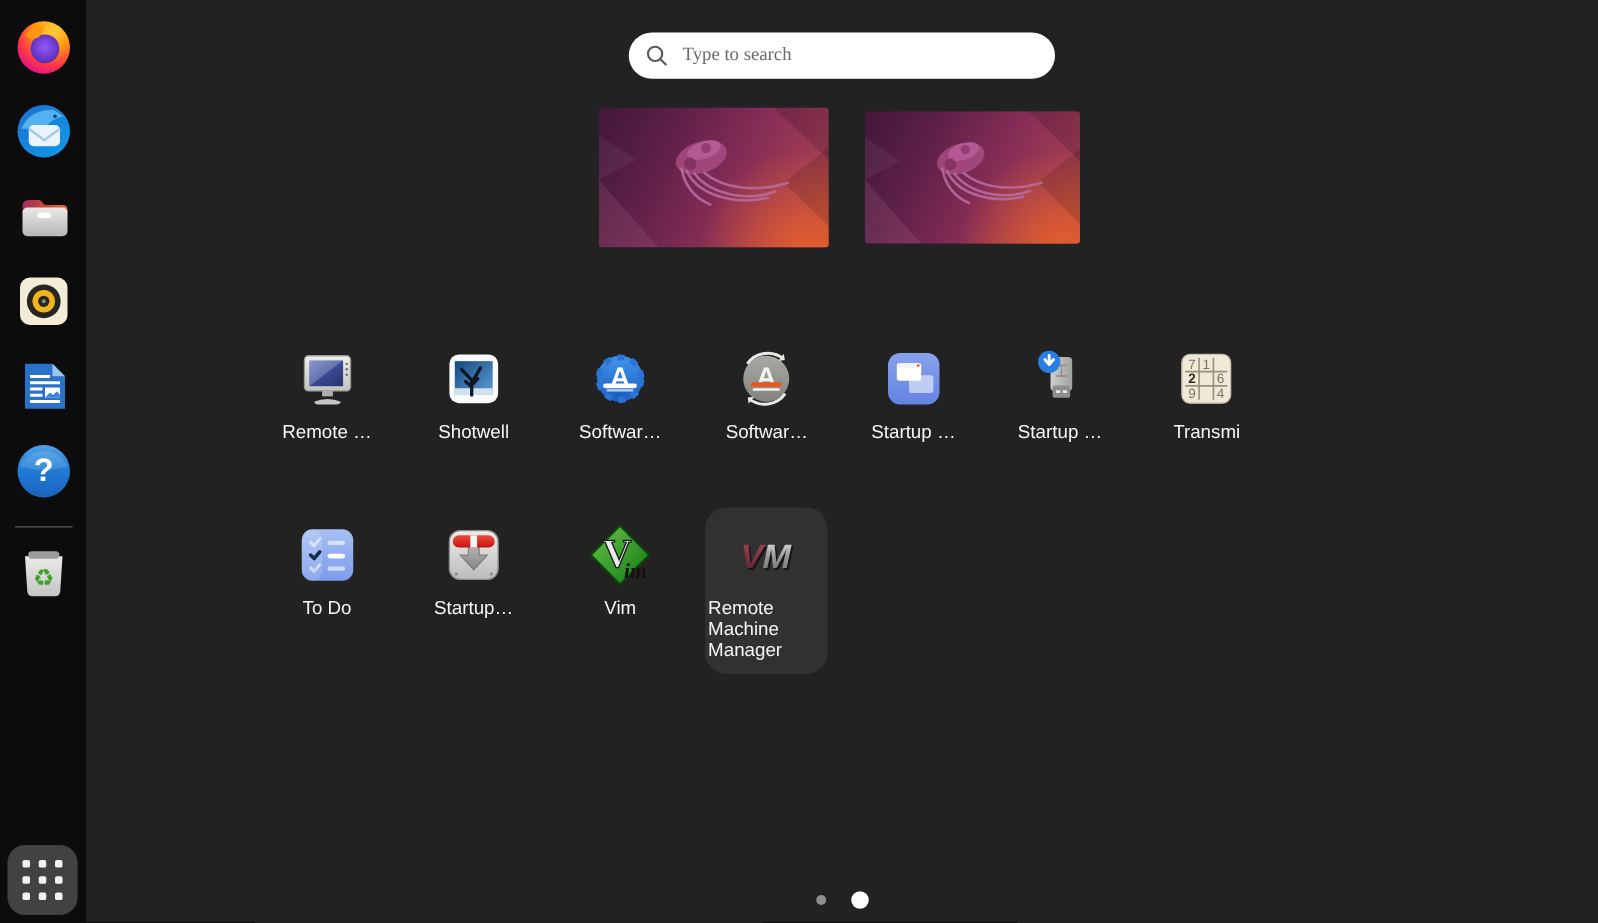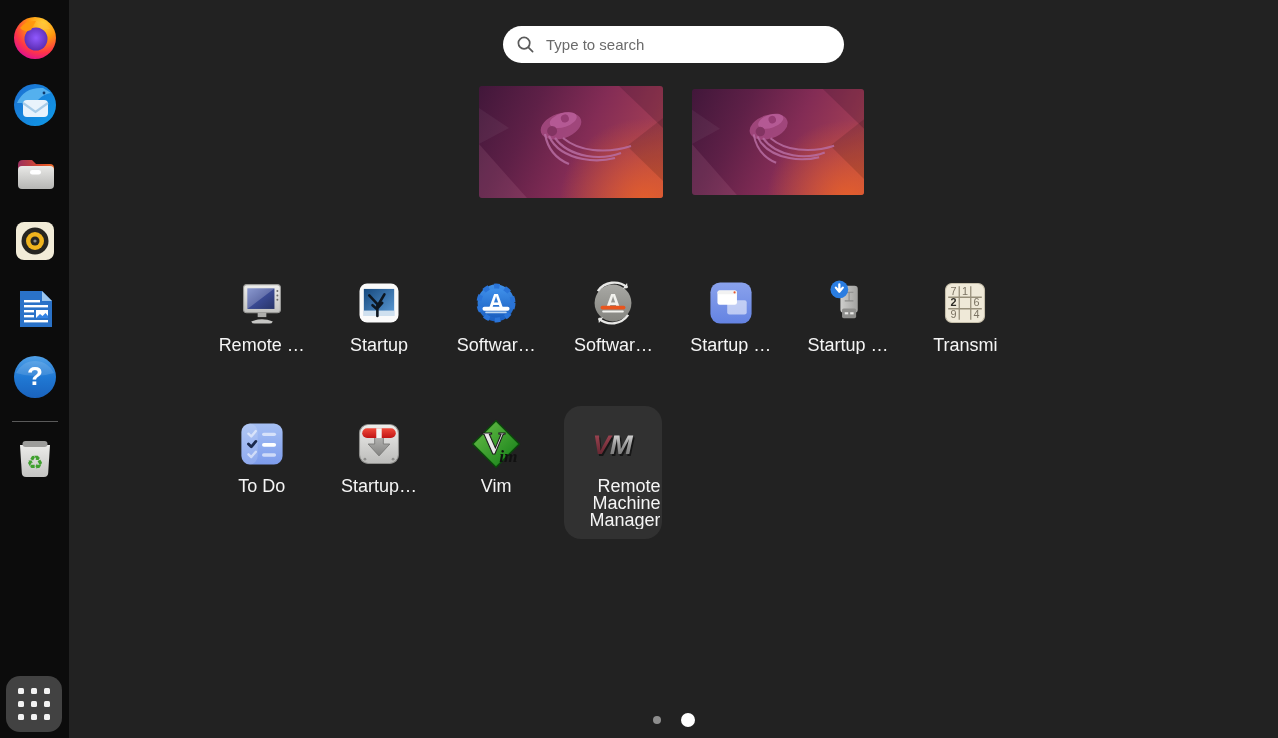--- a/index.html
+++ b/index.html
@@ -18,21 +18,21 @@
     background:#424242;border:none;cursor:pointer;display:grid;place-items:center;
   }
   .show-apps-grid{display:grid;grid-template-columns:repeat(3,6px);grid-template-rows:repeat(3,6px);gap:7px;}
   .show-apps-grid i{width:6px;height:6px;background:#f2f2f2;border-radius:1.5px;display:block;}
   
   .search-bar{
     position:absolute;left:503px;top:26px;width:341px;height:37px;background:#ffffff;
     border-radius:19px;display:flex;align-items:center;padding:0 8px 0 13px;box-sizing:border-box;
   }
   .search-bar svg{flex:0 0 auto;margin-right:9px;}
-  .search-input{flex:1;border:none;outline:none;background:transparent;font-size:15px;color:#6d28d9;font-family:Liberation Sans, sans-serif;}
+  .search-input{flex:1;border:none;outline:none;background:transparent;font-size:15px;color:#6d28d9;font-family:Liberation Serif, serif;}
   .search-input::placeholder{color:#6b6b6b;opacity:1;}
   
   .workspace{position:absolute;border-radius:3px;overflow:hidden;cursor:pointer;}
   .ws-1{left:479px;top:86px;width:184px;height:112px;}
   .ws-2{left:692px;top:89px;width:172px;height:106px;}
   .wallpaper{
     width:100%;height:100%;position:relative;
     background:
       radial-gradient(circle at 90% 105%, rgba(231,96,42,.95) 0%, rgba(231,96,42,0) 42%),
       linear-gradient(116deg,#41173a 0%,#5e2047 28%,#832c55 55%,#9c3a55 78%,#b84a48 100%);
@@ -43,21 +43,21 @@
   .grid-row{display:flex;}
   .grid-row.first{margin-bottom:8px;}
   .app-tile{
     width:98px;height:133px;margin:0 9.65px;border-radius:17px;border:none;background:transparent;
     display:flex;flex-direction:column;align-items:center;padding:12px 2px 0;box-sizing:border-box;cursor:pointer;
   }
   .app-tile.selected{background:#313131;}
   .app-icon{width:52px;height:52px;flex:0 0 auto;}
   .app-icon svg{width:52px;height:52px;display:block;}
   .app-label{
-    margin-top:8px;font-size:18px;line-height:17px;color:#f5f5f5;text-align:right;
+    margin-top:8px;font-size:15px;line-height:17px;color:#f5f5f5;text-align:left;
     max-width:94px;overflow:hidden;
   }
   
   .page-dots{position:absolute;left:69px;right:0;bottom:11px;height:14px;display:flex;justify-content:center;align-items:center;gap:20px;}
   .dot{border:none;padding:0;border-radius:50%;cursor:pointer;}
   .dot.inactive{width:8px;height:8px;background:#8e8e8e;}
   .dot.active{width:14px;height:14px;background:#ffffff;}
 </style>
 </head>
 <body>
@@ -304,21 +304,21 @@
                 <stop offset="0" stop-color="#16497e"></stop>
                   <stop offset="1" stop-color="#5e9dd8"></stop>
               </linearGradient>
             </defs>
             <rect x="6" y="6" width="36" height="36" rx="7" fill="#fafafa"></rect>
             <rect x="10" y="11" width="28" height="25" fill="url(#g_sh)"></rect>
             <rect x="10" y="31" width="28" height="5" fill="#cfe0ef"></rect>
             <path d="M22.5 36 V25 M22.5 25 L15 17 M22.5 27 L29 16 M22.5 30 L18 26 M22.5 29 L27 24" stroke="#0d1620" stroke-width="2.4" fill="none" stroke-linecap="round"></path>
           </svg>
         </span>
-        <span class="app-label">Startup</span>
+        <span class="app-label">Shotwell</span>
       </button>
 
       <button class="app-tile">
         <span class="app-icon">
           <svg viewBox="0 0 48 48">
             <defs>
               <linearGradient id="g_sw" x1="0" y1="0" x2="0" y2="1">
                 <stop offset="0" stop-color="#3f90ea"></stop>
                   <stop offset="1" stop-color="#1b5fc0"></stop>
               </linearGradient>

